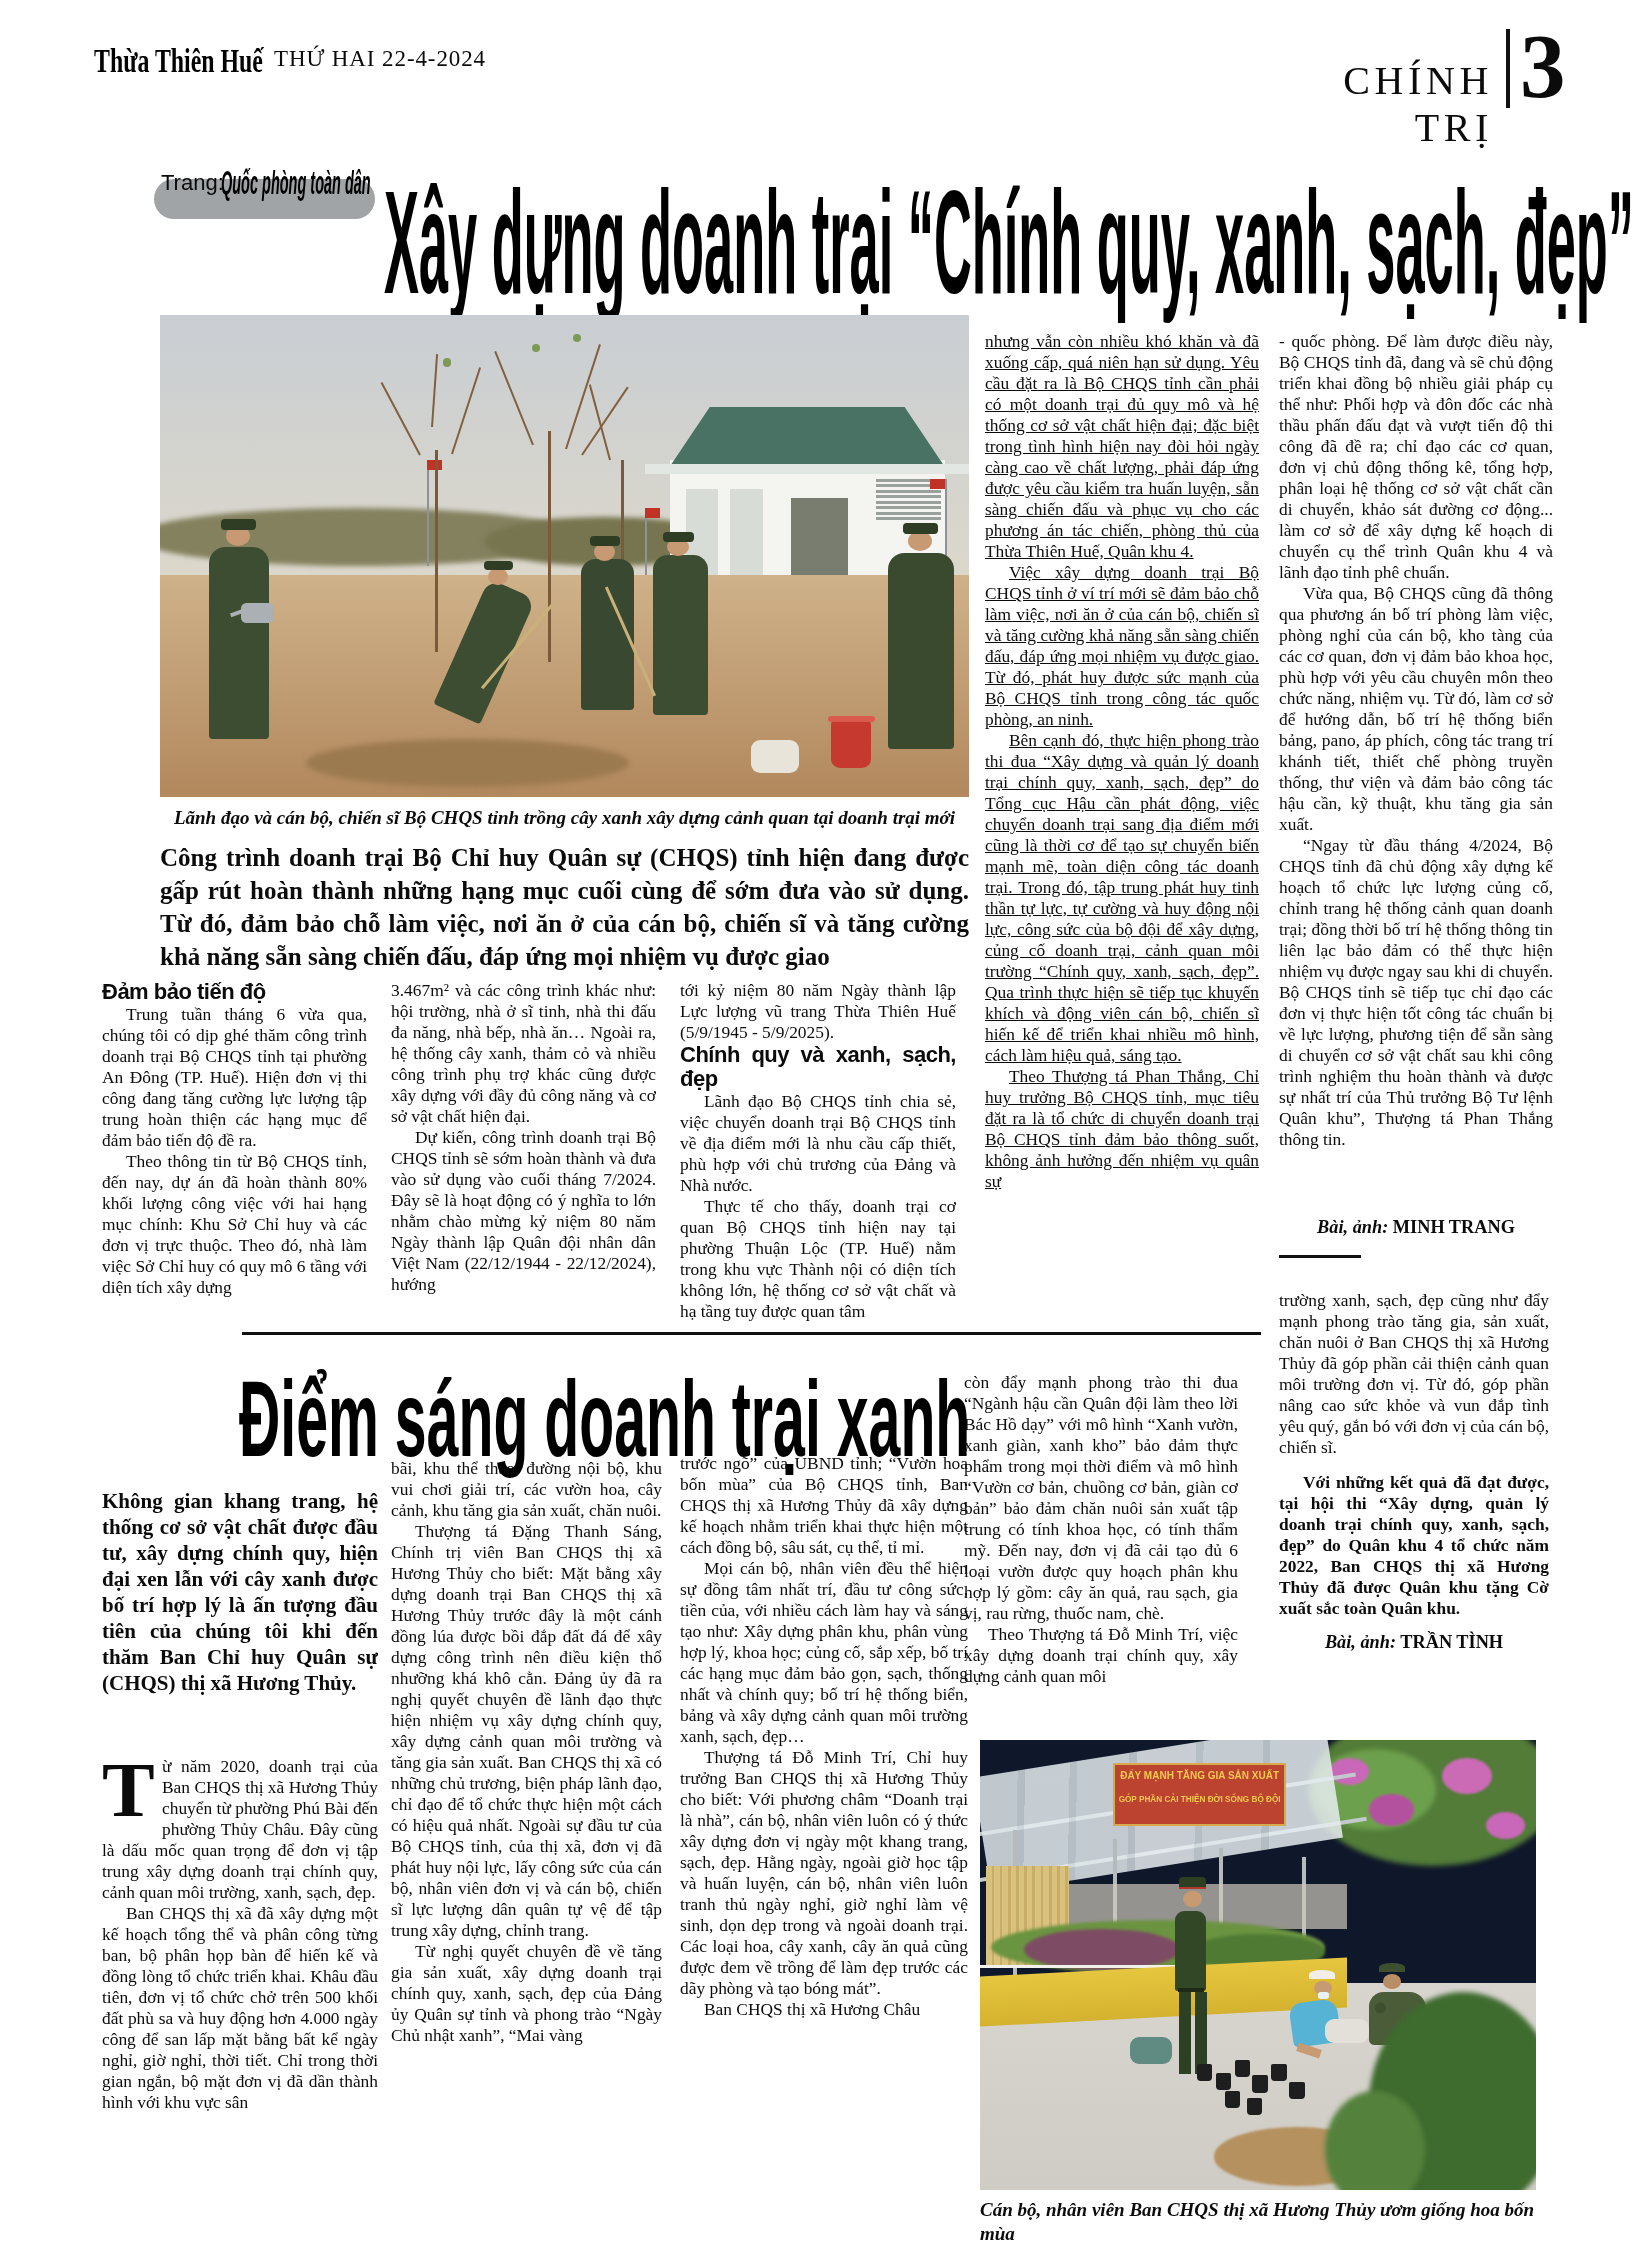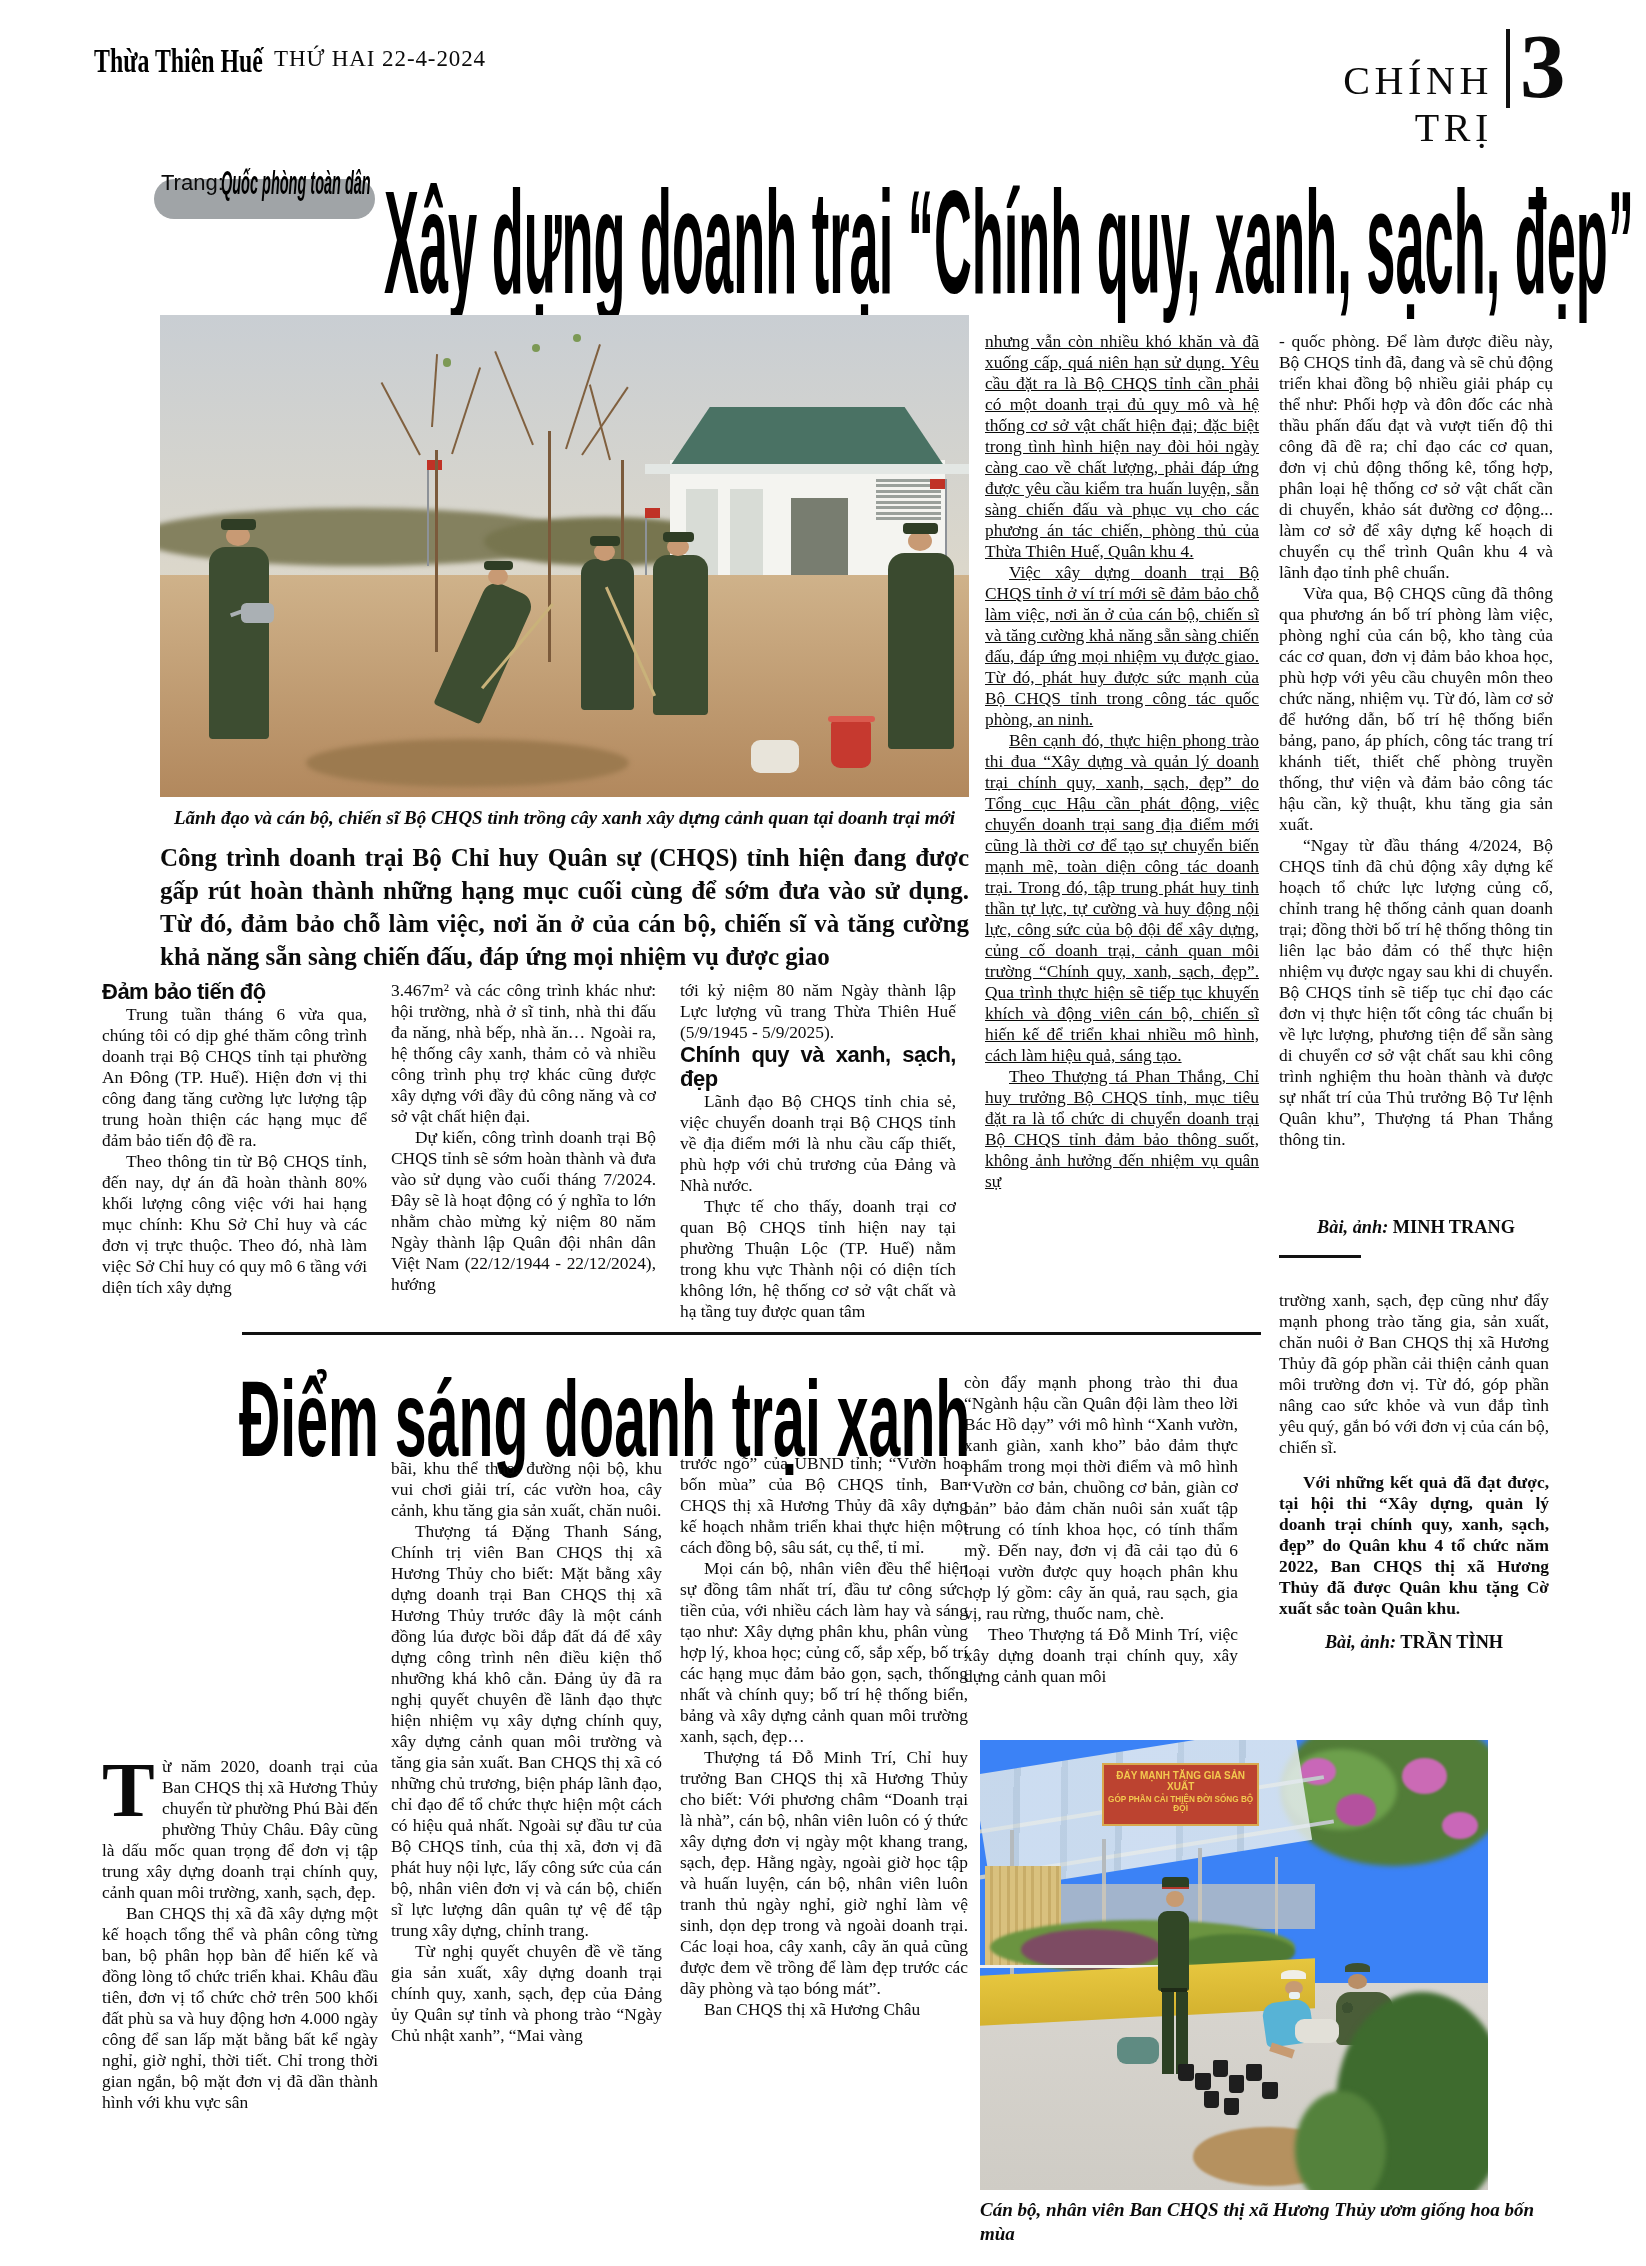--- a/index.html
+++ b/index.html
@@ -162,20 +162,21 @@
     <span>MINH TRANG</span>
   </div>
   <div class="abs rule" style="left:1279px;top:1255px;width:82px;height:2.7px;"></div>
 
   <div class="abs rule" style="left:242px;top:1332px;width:1019px;height:2.7px;"></div>
 
   <svg class="abs" style="left:239px;top:1361px;" width="745" height="119" viewBox="0 0 815 130">
     <text x="0" y="104" textLength="800" lengthAdjust="spacingAndGlyphs" style="font:bold 118px 'Liberation Sans',sans-serif;">Điểm sáng doanh trại xanh</text>
   </svg>
 
+  <div class="abs intro" style="left:102px;top:1488px;width:276px;height:263px;">Không gian khang trang, hệ thống cơ sở vật chất được đầu tư, xây dựng chính quy, hiện đại xen lẫn với cây xanh được bố trí hợp lý là ấn tượng đầu tiên của chúng tôi khi đến thăm Ban Chỉ huy Quân sự (CHQS) thị xã Hương Thủy.</div>
   <div class="abs col" style="left:102px;top:1756px;width:276px;height:413px;">
     <p class="cont"><span class="dropcap">T</span><span>ừ năm 2020, doanh trại của Ban CHQS thị xã Hương Thủy chuyển từ phường Phú Bài đến phường Thủy Châu. Đây cũng là dấu mốc quan trọng để đơn vị tập trung xây dựng doanh trại chính quy, cảnh quan môi trường, xanh, sạch, đẹp.</span></p>
     <p>Ban CHQS thị xã đã xây dựng một kế hoạch tổng thể và phân công từng ban, bộ phân họp bàn để hiến kế và đồng lòng tổ chức triển khai. Khâu đầu tiên, đơn vị tổ chức chở trên 500 khối đất phù sa và huy động hơn 4.000 ngày công để san lấp mặt bằng bất kể ngày nghỉ, giờ nghỉ, thời tiết. Chỉ trong thời gian ngắn, bộ mặt đơn vị đã dần thành hình với khu vực sân</p>
   </div>
 
   <div class="abs col" style="left:391px;top:1458px;width:271px;height:704px;">
     <p class="cont">bãi, khu thể thao, đường nội bộ, khu vui chơi giải trí, các vườn hoa, cây cảnh, khu tăng gia sản xuất, chăn nuôi.</p>
     <p>Thượng tá Đặng Thanh Sáng, Chính trị viên Ban CHQS thị xã Hương Thủy cho biết: Mặt bằng xây dựng doanh trại Ban CHQS thị xã Hương Thủy trước đây là một cánh đồng lúa được bồi đắp đất đá để xây dựng công trình nên điều kiện thổ nhưỡng khá khô cằn. Đảng ủy đã ra nghị quyết chuyên đề lãnh đạo thực hiện nhiệm vụ xây dựng chính quy, xây dựng cảnh quan môi trường và tăng gia sản xuất. Ban CHQS thị xã có những chủ trương, biện pháp lãnh đạo, chỉ đạo để tổ chức thực hiện một cách có hiệu quả nhất. Ngoài sự đầu tư của Bộ CHQS tỉnh, của thị xã, đơn vị đã phát huy nội lực, lấy công sức của cán bộ, nhân viên đơn vị và cán bộ, chiến sĩ lực lượng dân quân tự vệ để tập trung xây dựng, chỉnh trang.</p>
     <p>Từ nghị quyết chuyên đề về tăng gia sản xuất, xây dựng doanh trại chính quy, xanh, sạch, đẹp của Đảng ủy Quân sự tỉnh và phong trào “Ngày Chủ nhật xanh”, “Mai vàng</p>
   </div>
@@ -198,21 +199,21 @@
     </div>
     <div class="note" style="margin-top:14px;">
       <p class="cont">Với những kết quả đã đạt được, tại hội thi “Xây dựng, quản lý doanh trại chính quy, xanh, sạch, đẹp” do Quân khu 4 tổ chức năm 2022, Ban CHQS thị xã Hương Thủy đã được Quân khu tặng Cờ xuất sắc toàn Quân khu.</p>
     </div>
     <div class="byline" style="margin-top:12.8px;">
       <span class="lbl">Bài, ảnh:</span>
       <span>TRẦN TÌNH</span>
     </div>
   </div>
 
-  <div class="abs photo" style="left:980px;top:1740px;width:508px;height:450px;background:#3b82f6;">
+  <div class="abs photo" style="left:980px;top:1740px;width:556px;height:450px;background:#0f172a;">
 
     <div class="blob" style="right:-4%;top:-6%;width:45%;height:34%;background:#527c38;"></div>
     <div class="blob" style="right:18%;top:2%;width:22%;height:18%;background:#6da04c;"></div>
     <div class="blob" style="right:8%;top:4%;width:9%;height:8%;background:#cb6ab5;filter:blur(0.9px);"></div>
     <div class="blob" style="right:22%;top:12%;width:8%;height:7%;background:#b4519e;filter:blur(0.9px);"></div>
     <div class="blob" style="right:30%;top:4%;width:7%;height:6%;background:#c967b8;filter:blur(0.9px);"></div>
     <div class="blob" style="right:2%;top:16%;width:7%;height:6%;background:#c967b8;filter:blur(0.9px);"></div>
 
     <div style="left:-2%;top:14%;width:70%;height:3.7px;background:#c2c8cb;transform:rotate(-9deg);"></div>
     <div style="left:-2%;top:24%;width:72%;height:3.7px;background:#c2c8cb;transform:rotate(-9deg);"></div>

